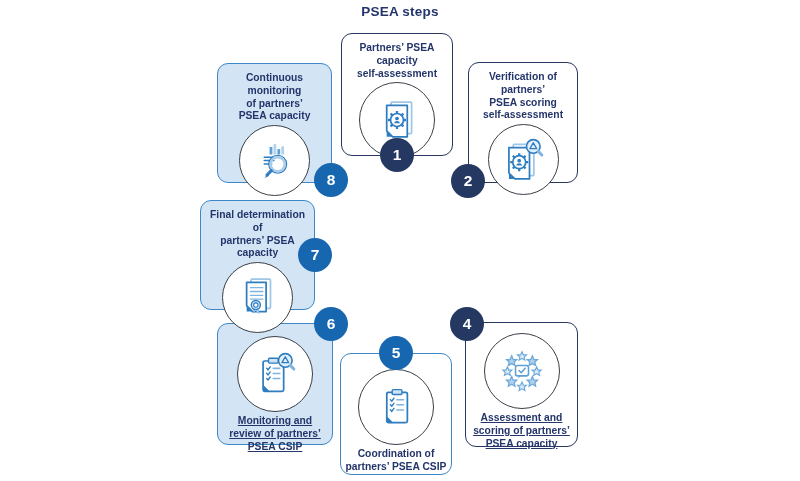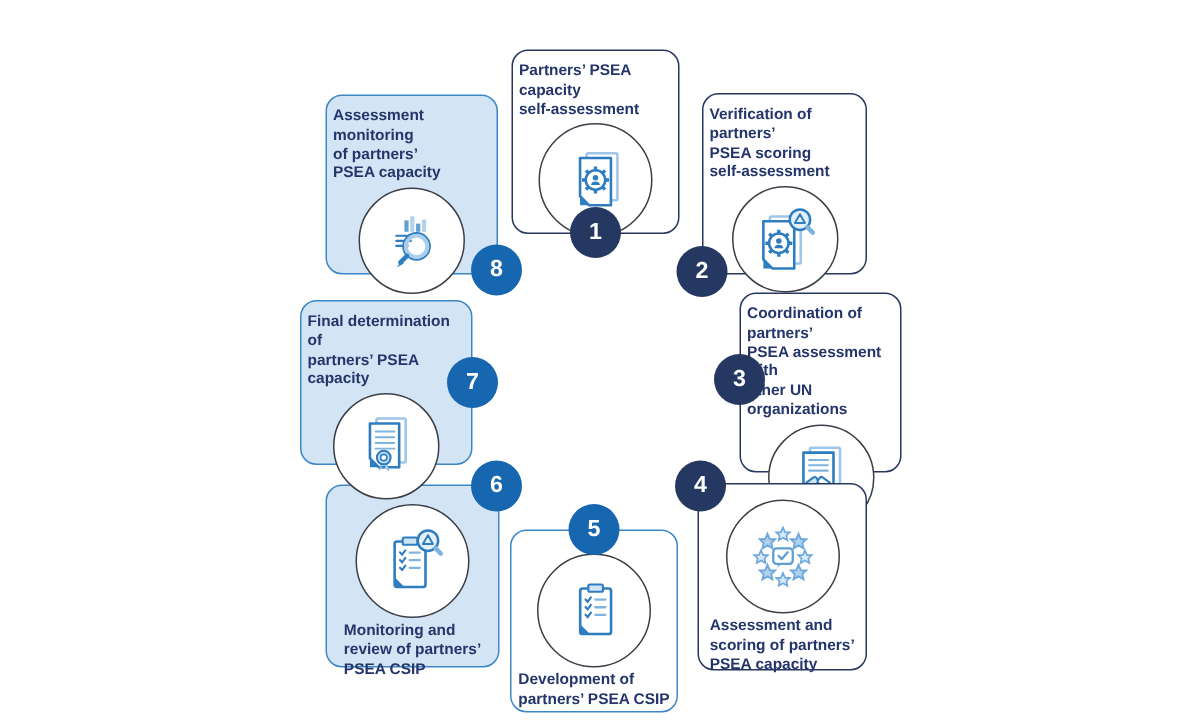--- a/index.html
+++ b/index.html
@@ -19,25 +19,25 @@
   .card.bluefill{border-color:#3D87C6;background:#D3E5F4;}
   .card1{left:341px;top:33px;width:112px;height:123px;}
   .card2{left:468px;top:62px;width:110px;height:121px;}
   .card3{left:493px;top:195px;width:108px;height:120px;}
   .card4{left:465px;top:322px;width:113px;height:125px;}
   .card5{left:340px;top:353px;width:112px;height:122px;}
   .card6{left:217px;top:323px;width:116px;height:122px;}
   .card7{left:200px;top:200px;width:115px;height:110px;}
   .card8{left:217px;top:63px;width:115px;height:120px;}
   .label{
-    font-size:10.3px;font-weight:bold;color:#24356B;text-align:left;
+    font-size:10.3px;font-weight:bold;color:#24356B;text-align:center;
     white-space:pre-line;line-height:1.24;padding:0 4px;
   }
   .card1 .label,.card2 .label,.card3 .label,.card7 .label,.card8 .label{padding-top:8px;}
-  .card4 .label,.card6 .label{margin-top:3px;}
+  .card4 .label,.card6 .label{margin-top:3px;text-decoration:underline;}
   .card5 .label{margin-top:3px;}
   .icon-circle{
     width:74px;height:74px;border:1.6px solid #3A3F47;border-radius:50%;
     background:#fff;display:flex;align-items:center;justify-content:center;
     margin-top:2px;flex:none;
   }
   .icon-circle.sm{width:69px;height:69px;}
   .card4 .icon-circle{margin-top:10px;}
   .card5 .icon-circle{margin-top:15px;}
   .card6 .icon-circle{margin-top:12px;}
@@ -54,20 +54,21 @@
   .card4 .badge{left:-16px;top:-16px;}
   .card5 .badge{left:50%;margin-left:-17px;top:-18px;}
   .card6 .badge{right:-16px;top:-17px;}
   .card7 .badge{right:-18px;top:37px;}
   .card8 .badge{right:-17px;bottom:-15px;}
 </style>
 </head>
 <body>
 
 <div id="stage">
+  <div id="title">PSEA steps</div>
 
   <svg width="0" height="0" style="position:absolute" aria-hidden="true">
     <defs>
       <path id="star" d="M0,-3.8 L1.12,-1.17 3.61,-1.17 1.81,0.59 2.35,3.08 0,1.71 -2.35,3.08 -1.81,0.59 -3.61,-1.17 -1.12,-1.17 Z"></path>
       <g id="doc-gear">
         <rect x="17" y="6.5" width="19" height="29" rx="1" fill="none" stroke="#9EC6E8" stroke-width="1.6"></rect>
         <path d="M13 9.5 h19 v29 h-13.5 l-5.5 -5.5 z" fill="#fff" stroke="#2E7DC0" stroke-width="1.6" stroke-linejoin="round"></path>
         <path d="M13 33 l5.5 5.5 h-5.5 z" fill="#2E7DC0"></path>
         <g stroke="#2E7DC0" fill="none" stroke-width="2.1">
           <path d="M28.5 23 h2.3 M26.74 18.76 l1.63 -1.63 M22.5 17 v-2.3 M18.26 18.76 l-1.63 -1.63 M16.5 23 h-2.3 M18.26 27.24 l-1.63 1.63 M22.5 29 v2.3 M26.74 27.24 l1.63 1.63"></path>
@@ -112,40 +113,20 @@
 self-assessment</div>
     <div class="icon-circle sm">
       <svg viewBox="0 0 48 48">
         <use href="#doc-gear" transform="translate(-2,3)"></use>
         <use href="#magnifier-alert" transform="translate(33.5,11.5)"></use>
       </svg>
     </div>
     <div class="badge">2</div>
   </div>
 
-  <div class="card card3">
-    <div class="label">Coordination of partners’
-PSEA assessment with
-other UN organizations</div>
-    <div class="icon-circle sm">
-      <svg viewBox="0 0 48 48">
-        <rect x="17.5" y="6" width="18.5" height="29" rx="1" fill="none" stroke="#9EC6E8" stroke-width="1.6"></rect>
-        <path d="M13.5 9 h18.5 v29 h-13 l-5.5 -5.5 z" fill="#fff" stroke="#2E7DC0" stroke-width="1.6" stroke-linejoin="round"></path>
-        <path d="M13.5 32.5 l5.5 5.5 h-5.5 z" fill="#2E7DC0"></path>
-        <g stroke="#7FB4E0" stroke-width="1.3" stroke-linecap="round">
-          <path d="M17 13.5 h11.5 M17 16.8 h11.5 M17 20.1 h11.5"></path>
-        </g>
-        <g transform="translate(22.5,27.5)">
-          <rect x="-7.4" y="-2.2" width="7.6" height="4.4" rx="1.2" transform="rotate(-36 -3.6 0)" fill="#CFE4F5" stroke="#2E7DC0" stroke-width="1.3"></rect>
-          <rect x="-0.2" y="-2.2" width="7.6" height="4.4" rx="1.2" transform="rotate(36 3.6 0)" fill="#fff" stroke="#2E7DC0" stroke-width="1.3"></rect>
-        </g>
-      </svg>
-    </div>
-    <div class="badge">3</div>
-  </div>
 
   <div class="card card4">
     <div class="icon-circle">
       <svg viewBox="0 0 48 48">
         <g stroke="#6FA8DA" stroke-width="0.9">
           <use href="#star" transform="translate(24,10.5) scale(1.15)" fill="#D7E9F7"></use>
           <use href="#star" transform="translate(33.55,14.95) scale(1.3)" fill="#AFD2EE"></use>
           <use href="#star" transform="translate(37.5,24.5) scale(1.15)" fill="#D7E9F7"></use>
           <use href="#star" transform="translate(33.55,34.05) scale(1.3)" fill="#AFD2EE"></use>
           <use href="#star" transform="translate(24,38.5) scale(1.15)" fill="#D7E9F7"></use>
@@ -163,21 +144,21 @@
 PSEA capacity</div>
     <div class="badge">4</div>
   </div>
 
   <div class="card card5 blueline">
     <div class="icon-circle">
       <svg viewBox="0 0 48 48">
           <use href="#clipboard" transform="translate(0.5,1)"></use>
         </svg>
     </div>
-    <div class="label">Development of
+    <div class="label">Coordination of
 partners’ PSEA CSIP</div>
     <div class="badge">5</div>
   </div>
 
   <div class="card card6 bluefill">
     <div class="icon-circle">
       <svg viewBox="0 0 48 48">
         <use href="#clipboard" transform="translate(-2,2.5)"></use>
         <use href="#magnifier-alert" transform="translate(33.5,11.5)"></use>
       </svg>
@@ -202,21 +183,21 @@
         <path d="M20.3 33.8 l-1.4 4.6 2.2 -1.5 z" fill="#7FB4E0"></path>
         <path d="M23.7 33.8 l1.4 4.6 -2.2 -1.5 z" fill="#CFE4F5" stroke="#7FB4E0" stroke-width="0.6"></path>
         <circle cx="22" cy="30.5" r="4.2" fill="#CFE4F5" stroke="#2E7DC0" stroke-width="1.3"></circle>
         <circle cx="22" cy="30.5" r="2" fill="#fff" stroke="#2E7DC0" stroke-width="1"></circle>
       </svg>
     </div>
     <div class="badge">7</div>
   </div>
 
   <div class="card card8 bluefill">
-    <div class="label">Assessment monitoring
+    <div class="label">Continuous monitoring
 of partners’
 PSEA capacity</div>
     <div class="icon-circle sm">
       <svg viewBox="0 0 48 48">
         <g fill="#5E9FD4">
           <rect x="19" y="11" width="2.6" height="7"></rect>
           <rect x="22.6" y="8.5" width="2.6" height="9.5" fill="#AFD2EE"></rect>
           <rect x="26.2" y="13" width="2.6" height="5"></rect>
           <rect x="29.8" y="10.5" width="2.6" height="7.5" fill="#AFD2EE"></rect>
         </g>

